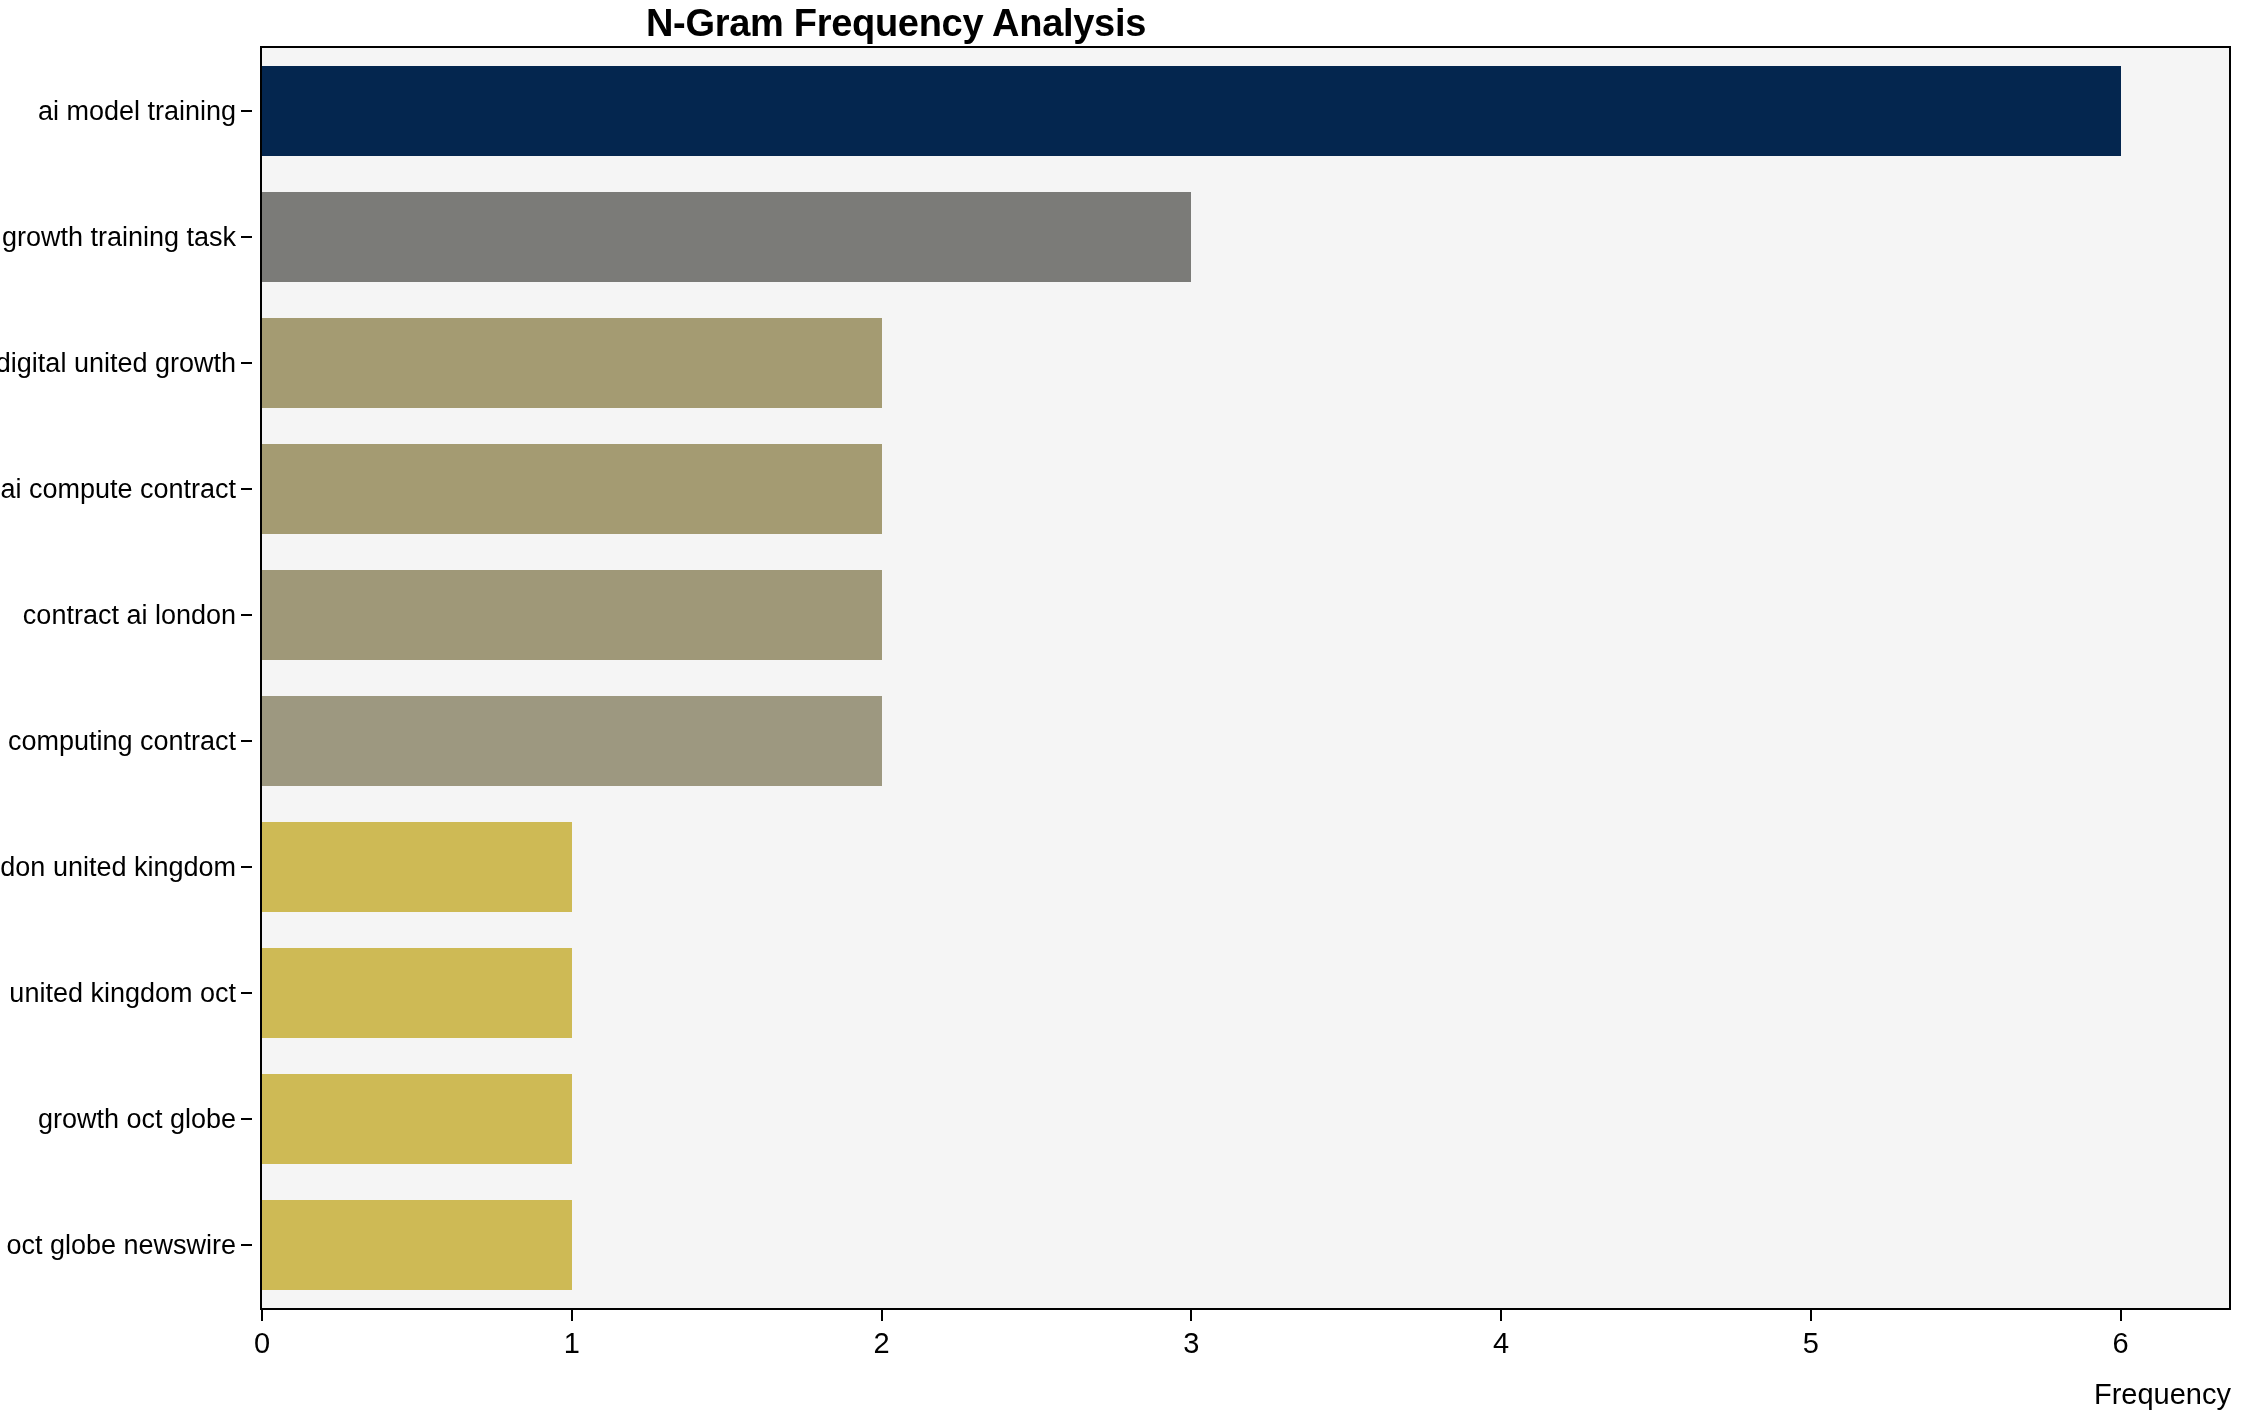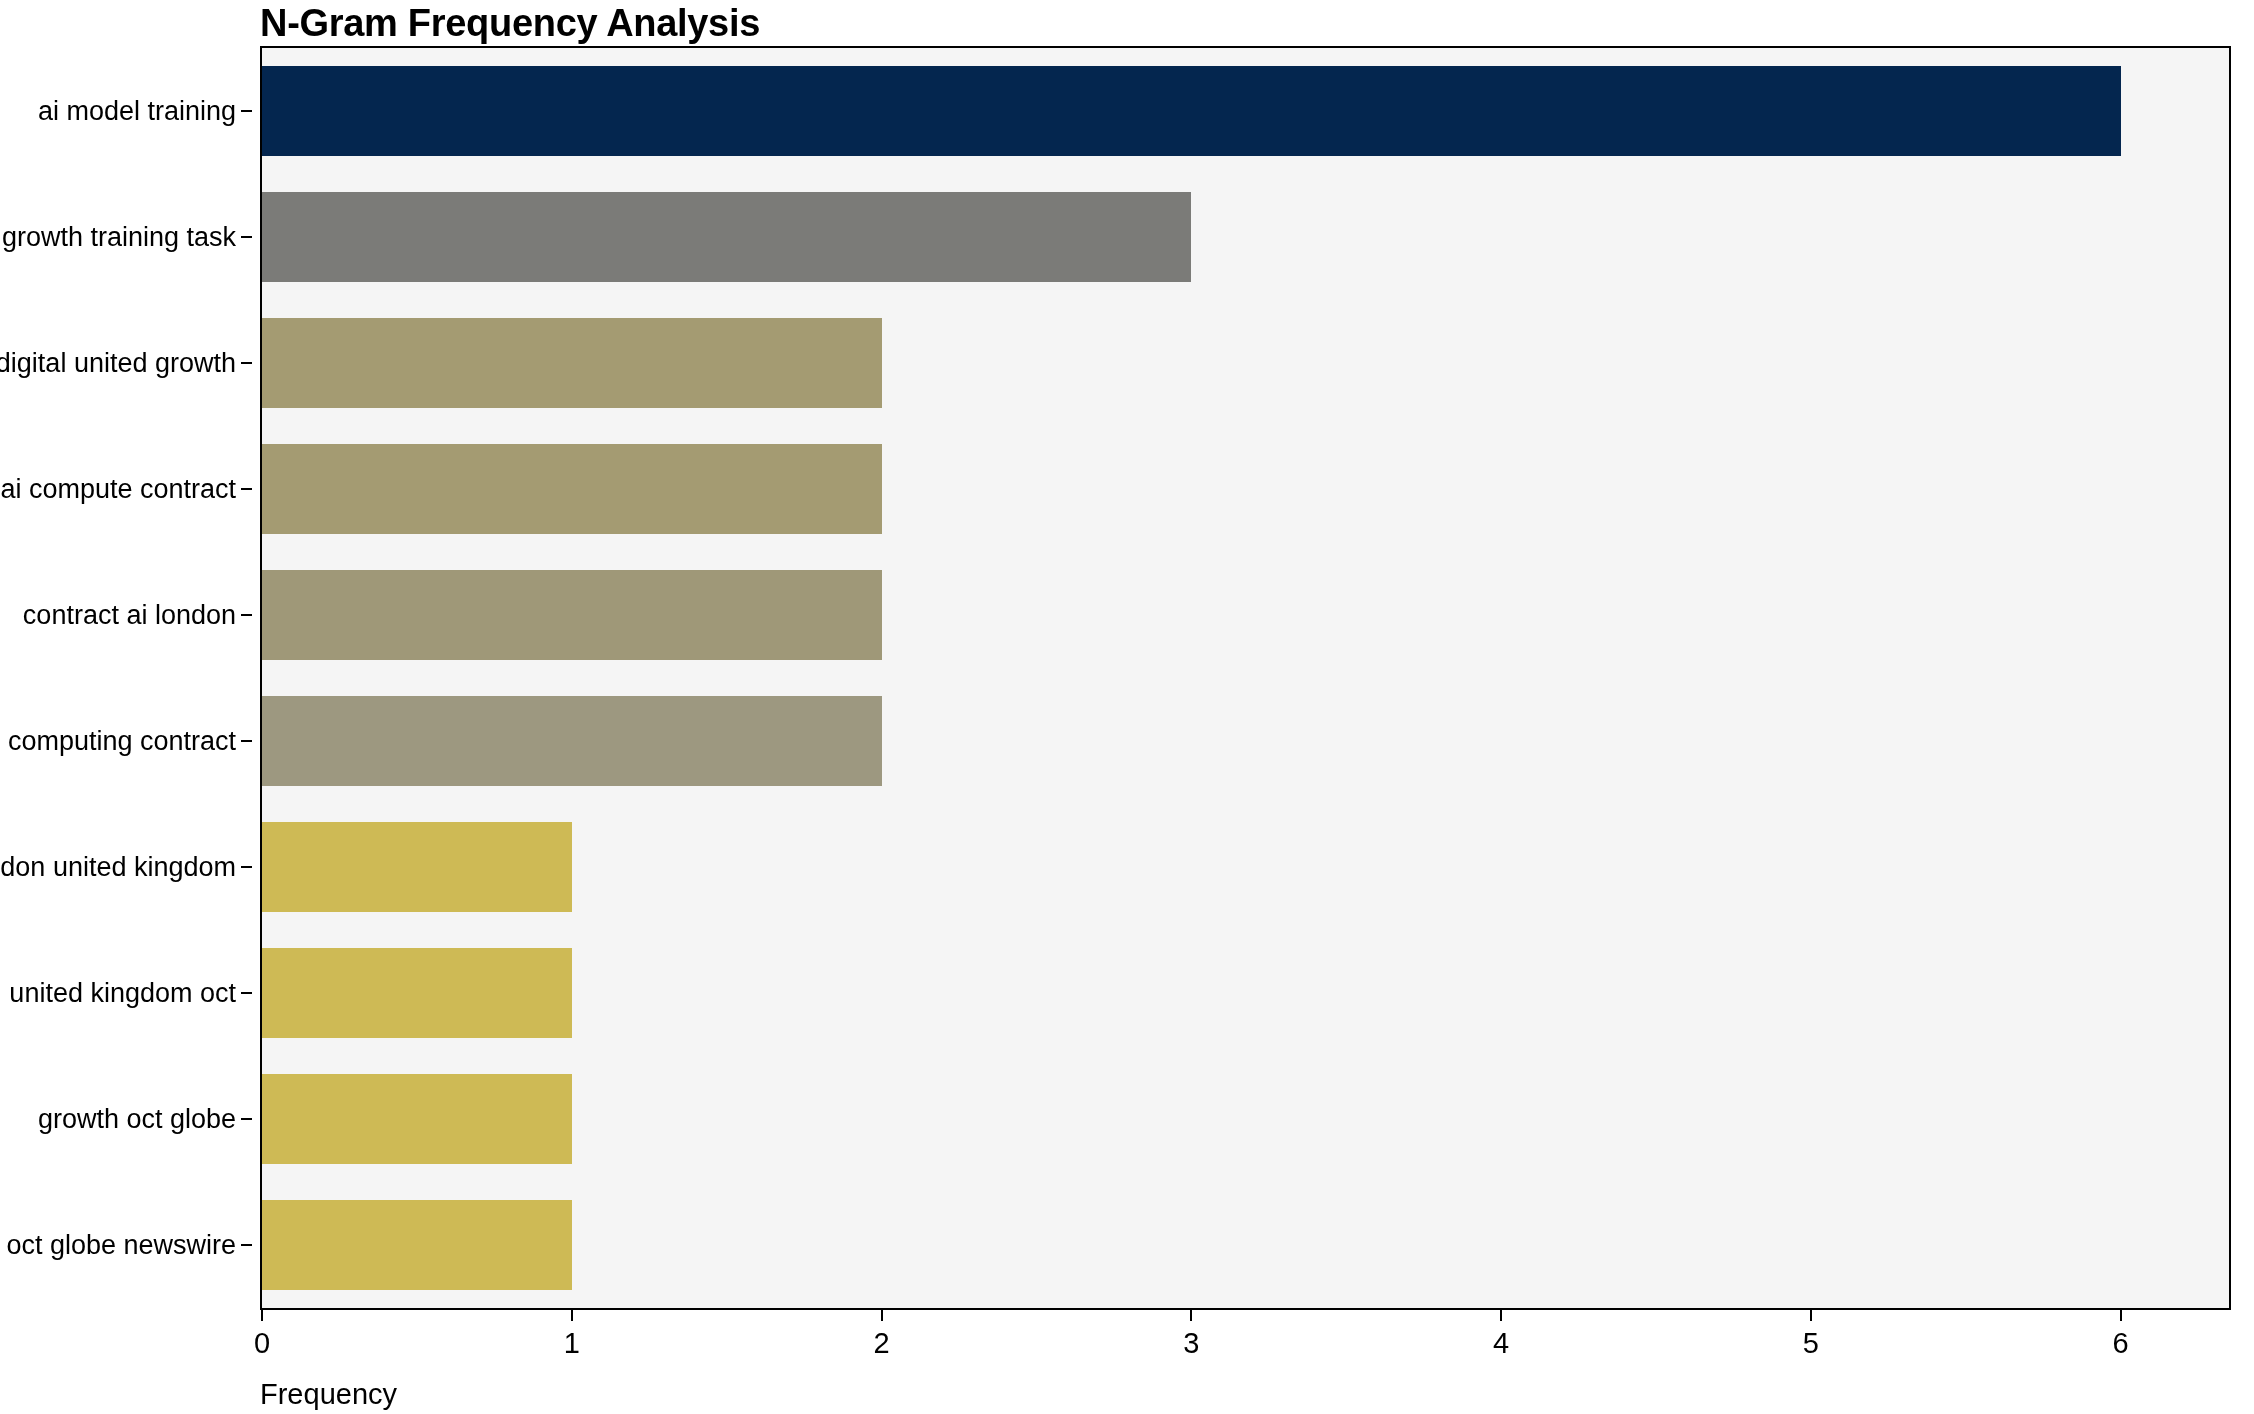--- a/index.html
+++ b/index.html
@@ -13,21 +13,21 @@
     position: relative;
     overflow: hidden;
   }
 
   
   #chart-title {
     position: absolute;
     left: 260px;
     top: 2px;
     width: 1272px;
-    text-align: left;
+    text-align: center;
     font-size: 38px;
     font-weight: bold;
     color: #000000;
     letter-spacing: -0.3px;
     font-family: "Liberation Sans", sans-serif;
   }
 
   
   #plot-frame {
     position: absolute;
@@ -104,21 +104,21 @@
     transform: translateX(-50%);
     font-size: 29px;
     color: #000000;
     font-family: "Liberation Sans", sans-serif;
   }
   #x-axis-title {
     position: absolute;
     left: 0;
     top: 68px;
     width: 1971px;
-    text-align: left;
+    text-align: right;
     font-size: 29px;
     color: #000000;
     font-family: "Liberation Sans", sans-serif;
   }
 </style>
 </head>
 <body>
 
 <div id="chart-title">N-Gram Frequency Analysis</div>
 

